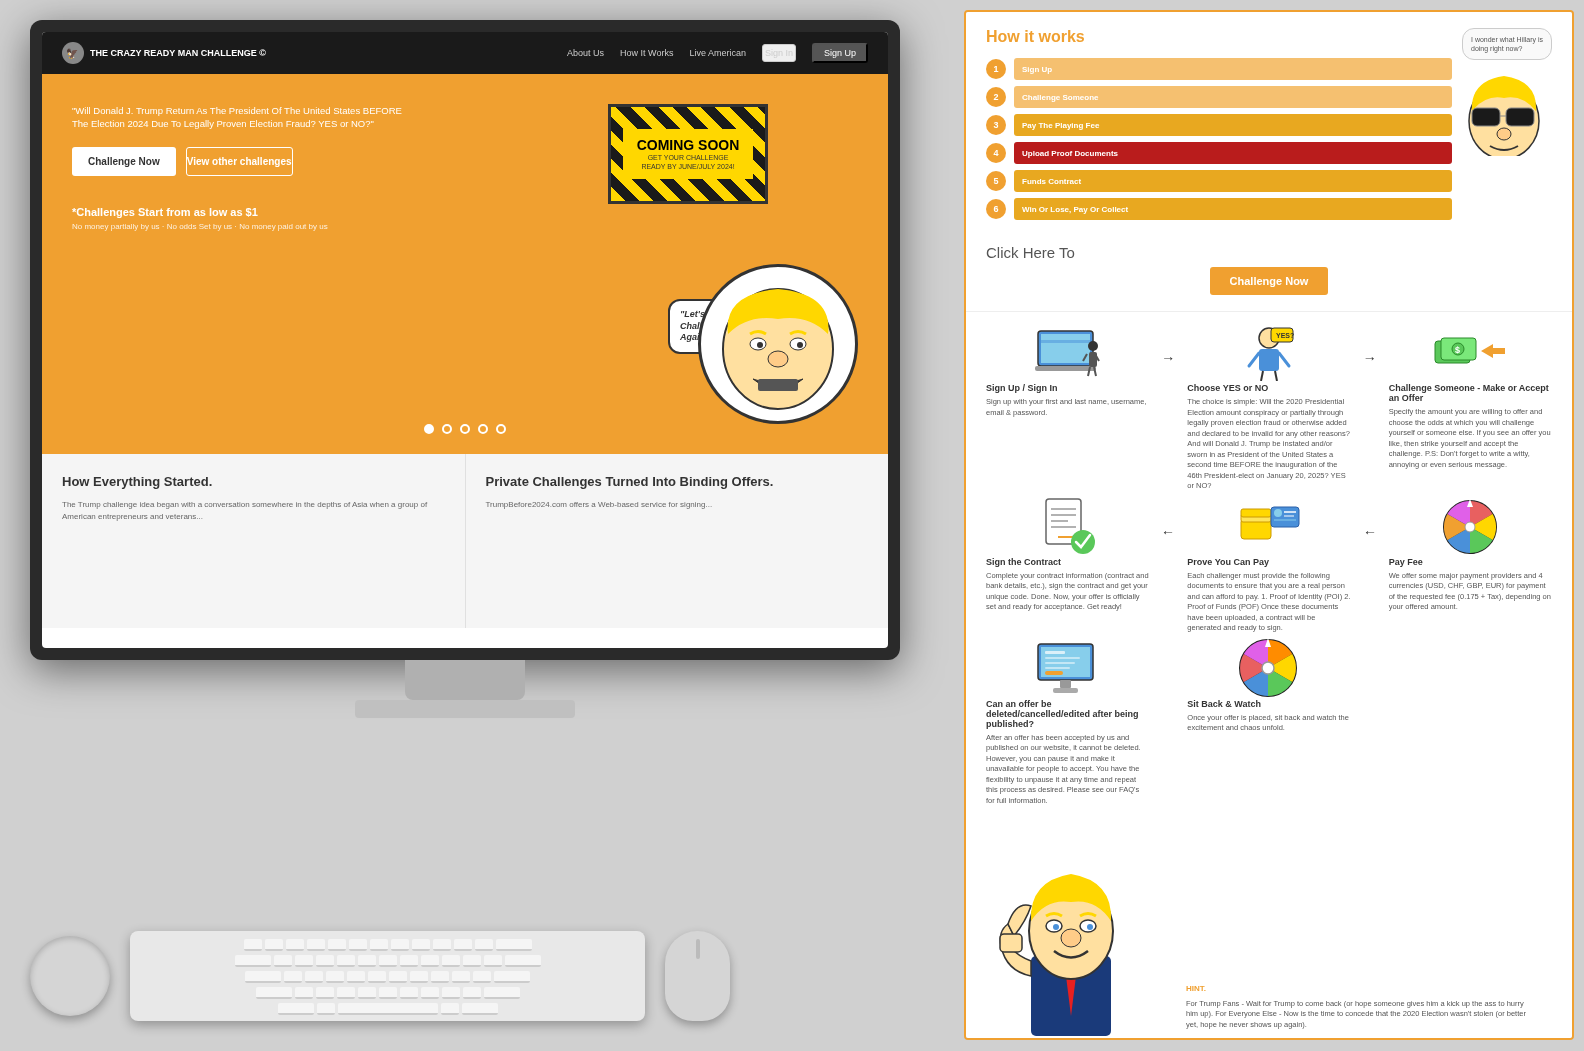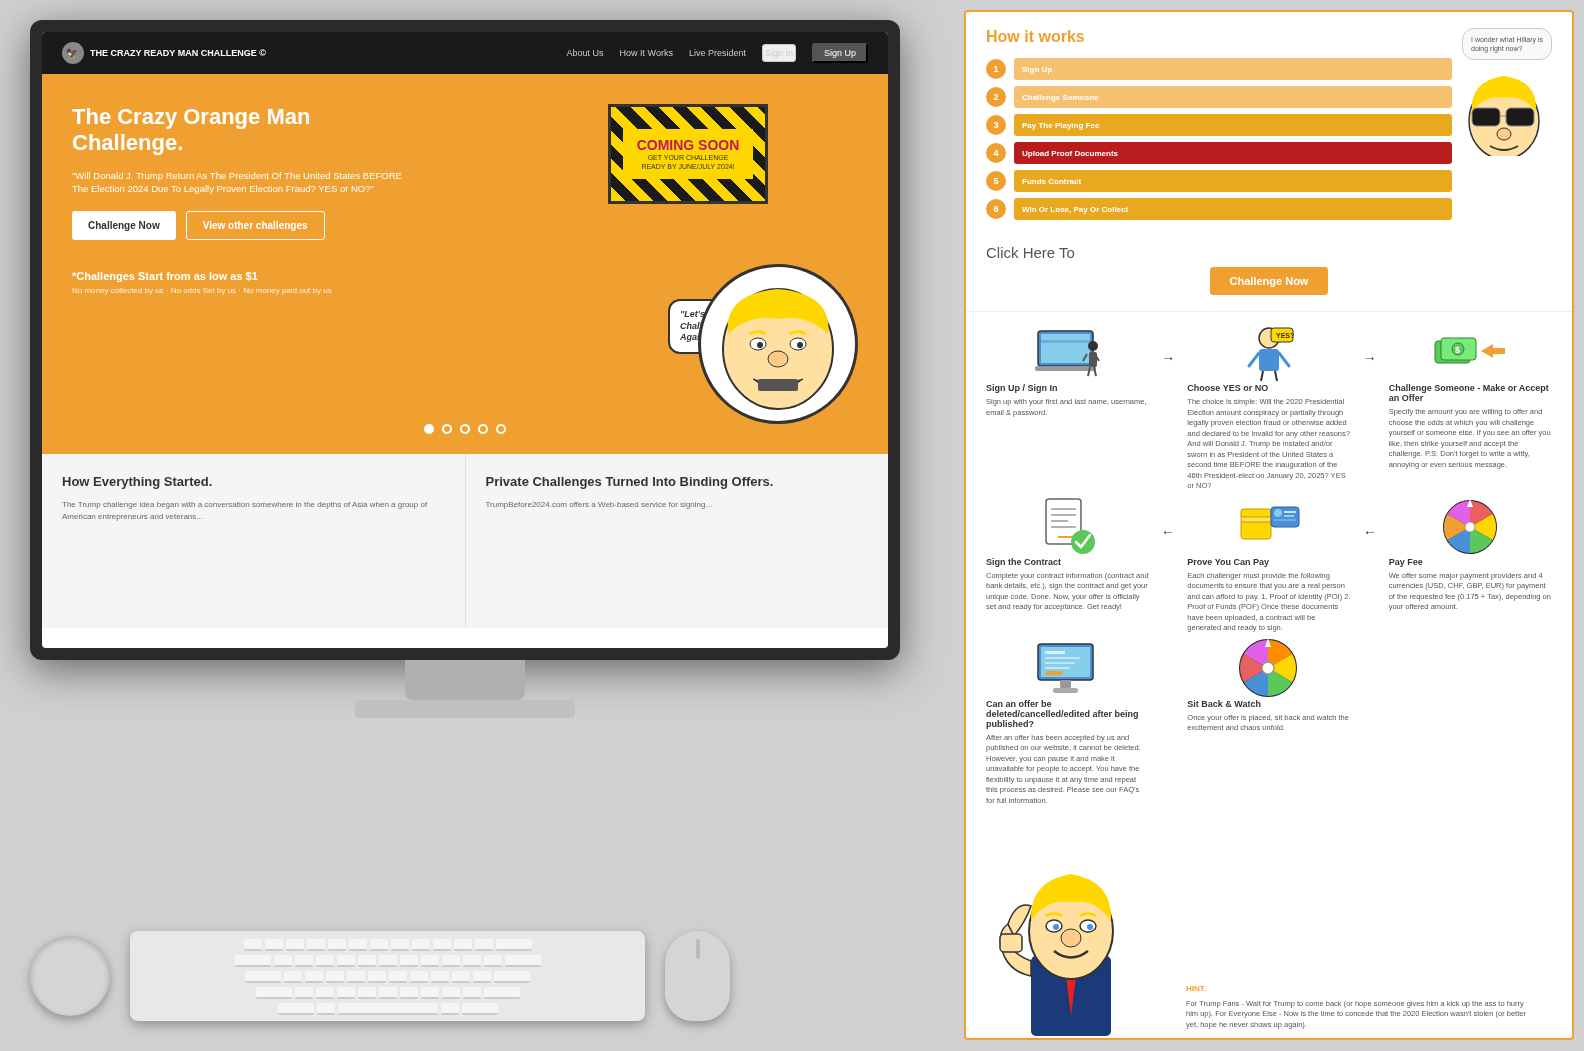--- a/index.html
+++ b/index.html
@@ -154,21 +154,21 @@
       border-radius: 3px;
       font-size: 10px;
       font-weight: bold;
       cursor: pointer;
       border: none;
     }
 
     .btn-view-challenges {
       background: transparent;
       color: #fff;
-      padding: 8px 16px;
+      padding: 8px 0;
       border-radius: 3px;
       font-size: 10px;
       font-weight: bold;
       cursor: pointer;
       border: 1px solid #fff;
     }
 
     .hero-tagline {
       color: #fff;
       font-size: 11px;
@@ -206,21 +206,21 @@
     .coming-soon-inner {
       background: #FFD700;
       padding: 8px 12px;
       text-align: center;
       width: 130px;
     }
 
     .coming-soon-text {
       font-size: 14px;
       font-weight: bold;
-      color: #be185d;
+      color: #000000;
       line-height: 1.2;
     }
 
     .coming-soon-sub {
       font-size: 7px;
       color: #333;
       line-height: 1.3;
     }
 
     
@@ -590,35 +590,34 @@
     <div class="monitor-screen">
 
       <div class="website-nav">
         <div class="nav-logo">
           <div class="nav-logo-icon">🦅</div>
           <span>THE CRAZY READY MAN CHALLENGE ©</span>
         </div>
         <div class="nav-links">
           <span class="nav-link">About Us</span>
           <span class="nav-link">How It Works</span>
-          <span class="nav-link">Live President</span>
+          <span class="nav-link">Live American</span>
           <button class="nav-btn-signin">Sign In</button>
           <button class="nav-btn-signup">Sign Up</button>
         </div>
       </div>
 
       <div class="hero-section">
-        <h1 class="hero-title">The Crazy Orange Man Challenge.</h1>
         <p class="hero-subtitle">"Will Donald J. Trump Return As The President Of The United States BEFORE The Election 2024 Due To Legally Proven Election Fraud? YES or NO?"</p>
         <div class="hero-buttons">
           <button class="btn-challenge-now">Challenge Now</button>
           <button class="btn-view-challenges">View other challenges</button>
         </div>
         <p class="hero-tagline">*Challenges Start from as low as $1</p>
-        <p class="hero-disclaimer">No money collected by us · No odds Set by us · No money paid out by us</p>
+        <p class="hero-disclaimer">No money partially by us · No odds Set by us · No money paid out by us</p>
 
         <div class="coming-soon-banner">
           <div class="coming-soon-inner">
             <div class="coming-soon-text">COMING SOON</div>
             <div class="coming-soon-sub">GET YOUR CHALLENGE READY BY JUNE/JULY 2024!</div>
           </div>
         </div>
 
         <div class="trump-cartoon">
           <div class="speech-bubble">"Let's Make Challenging Great Again!"</div>

